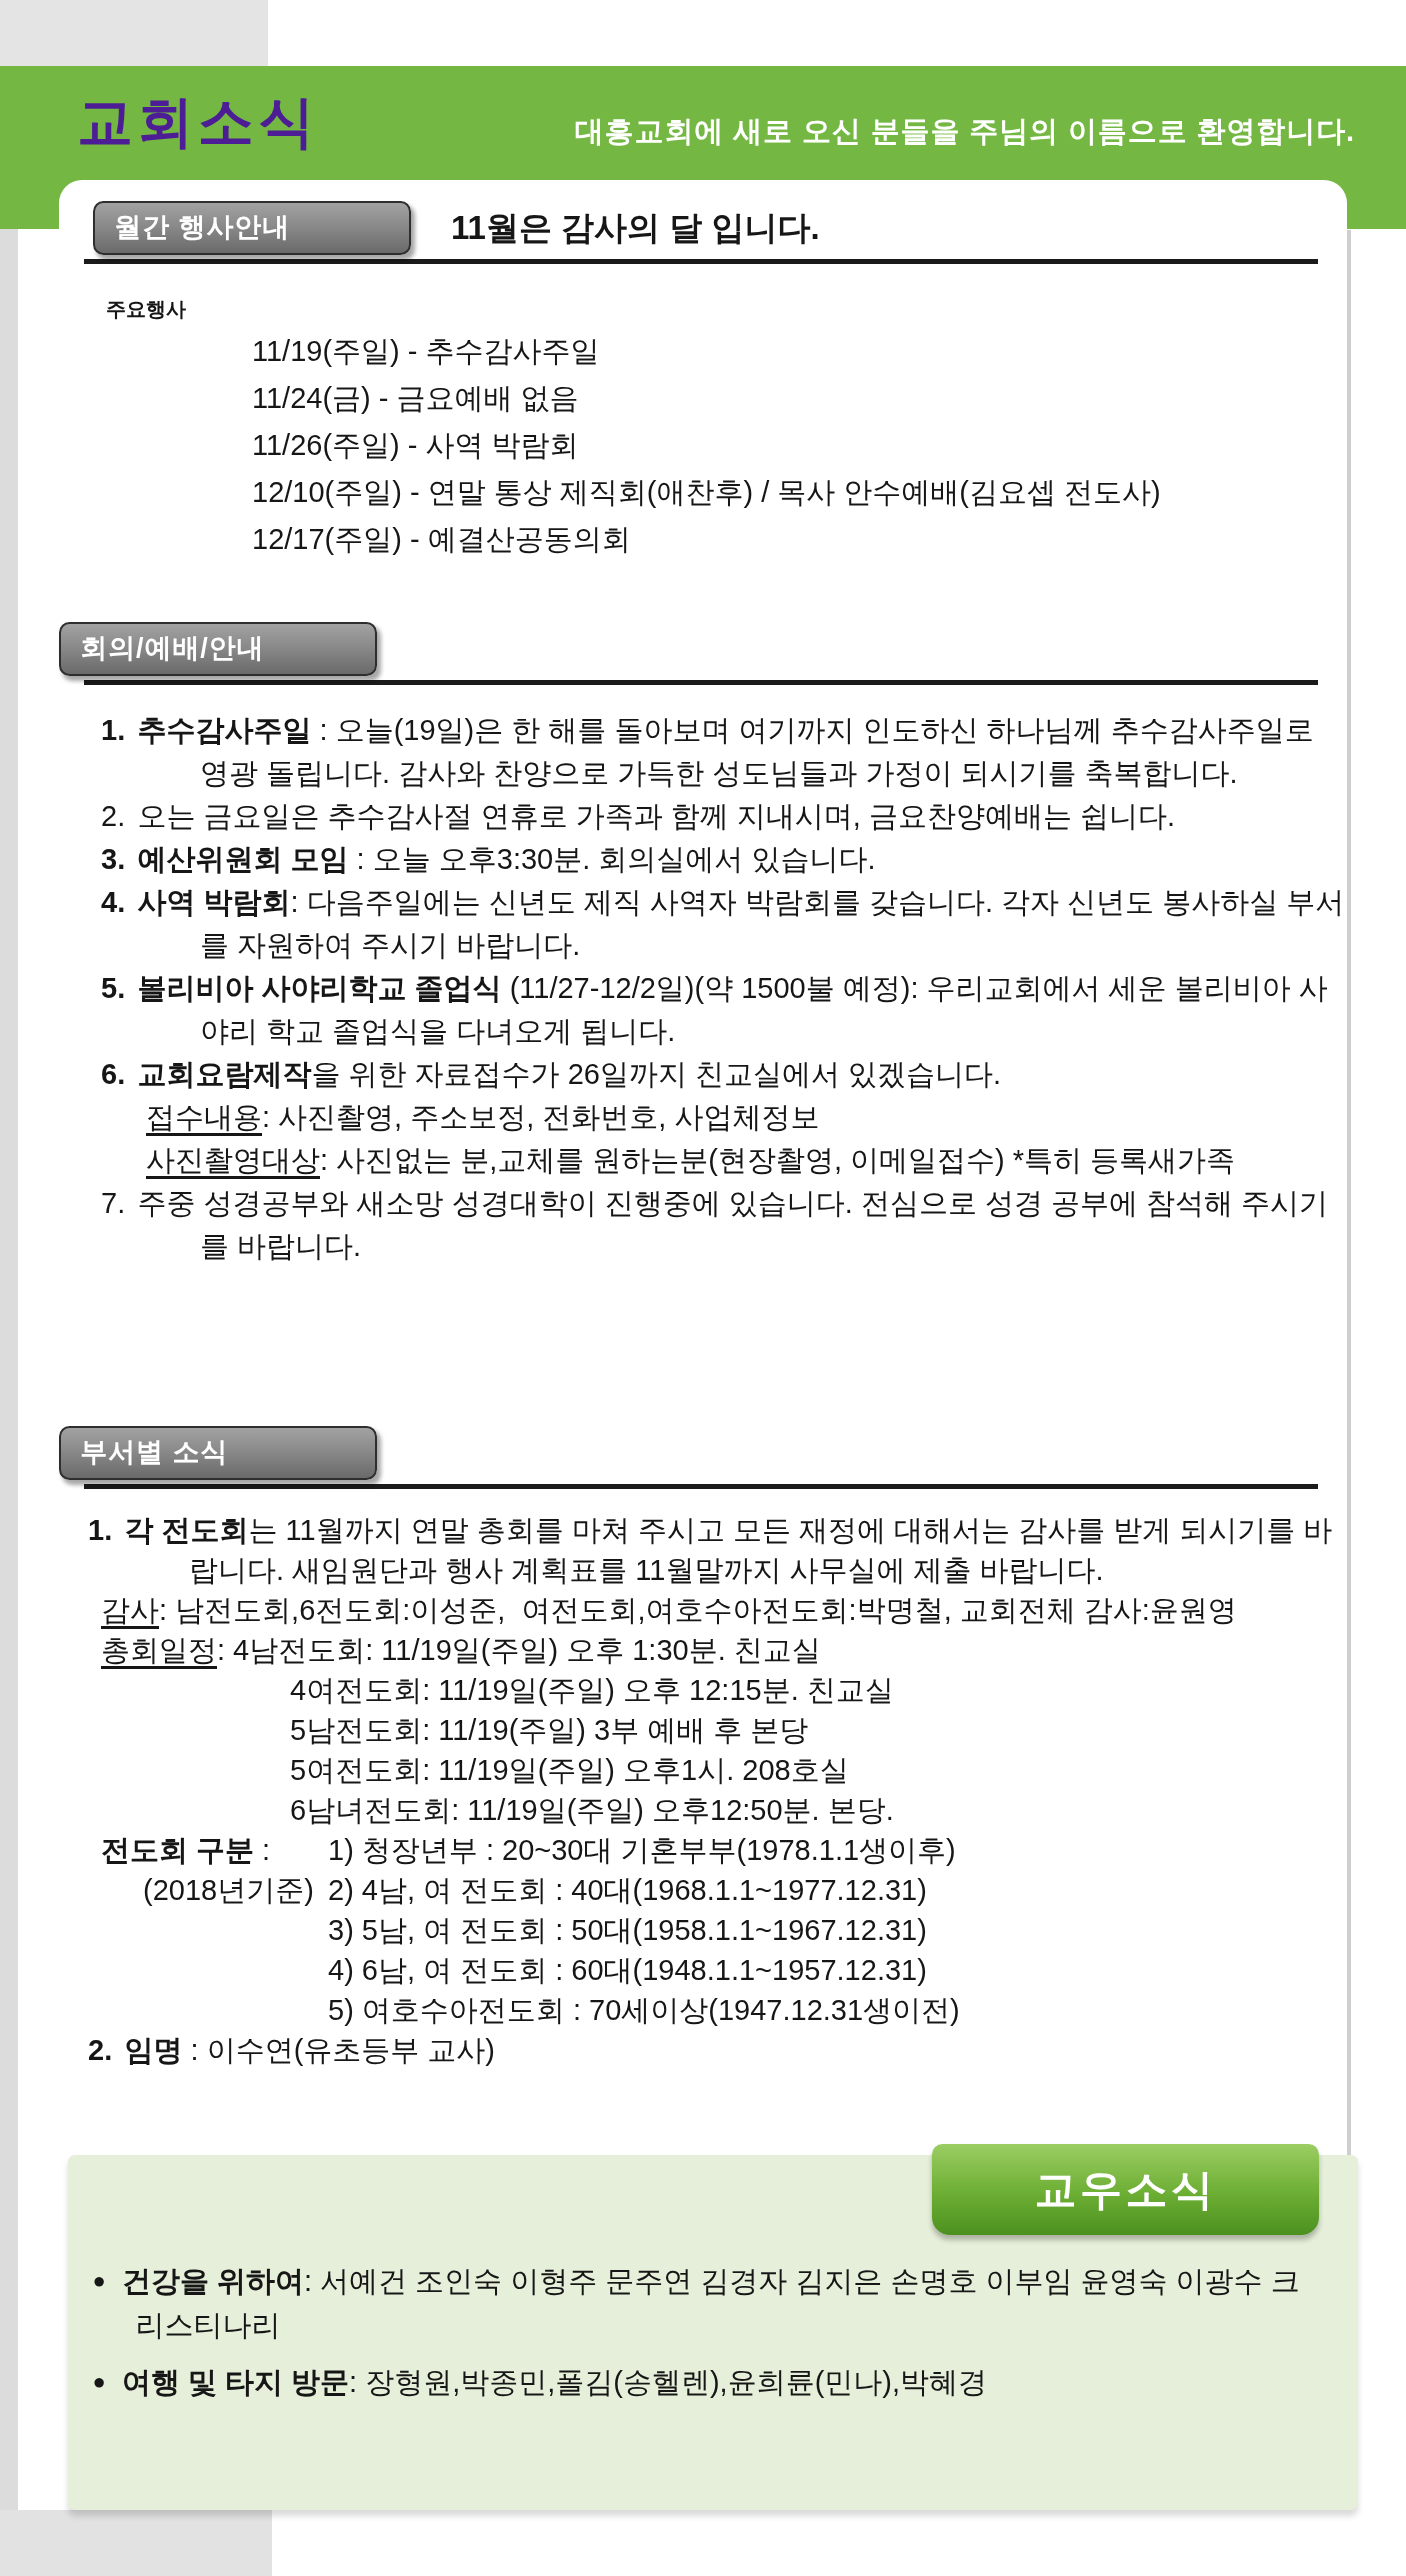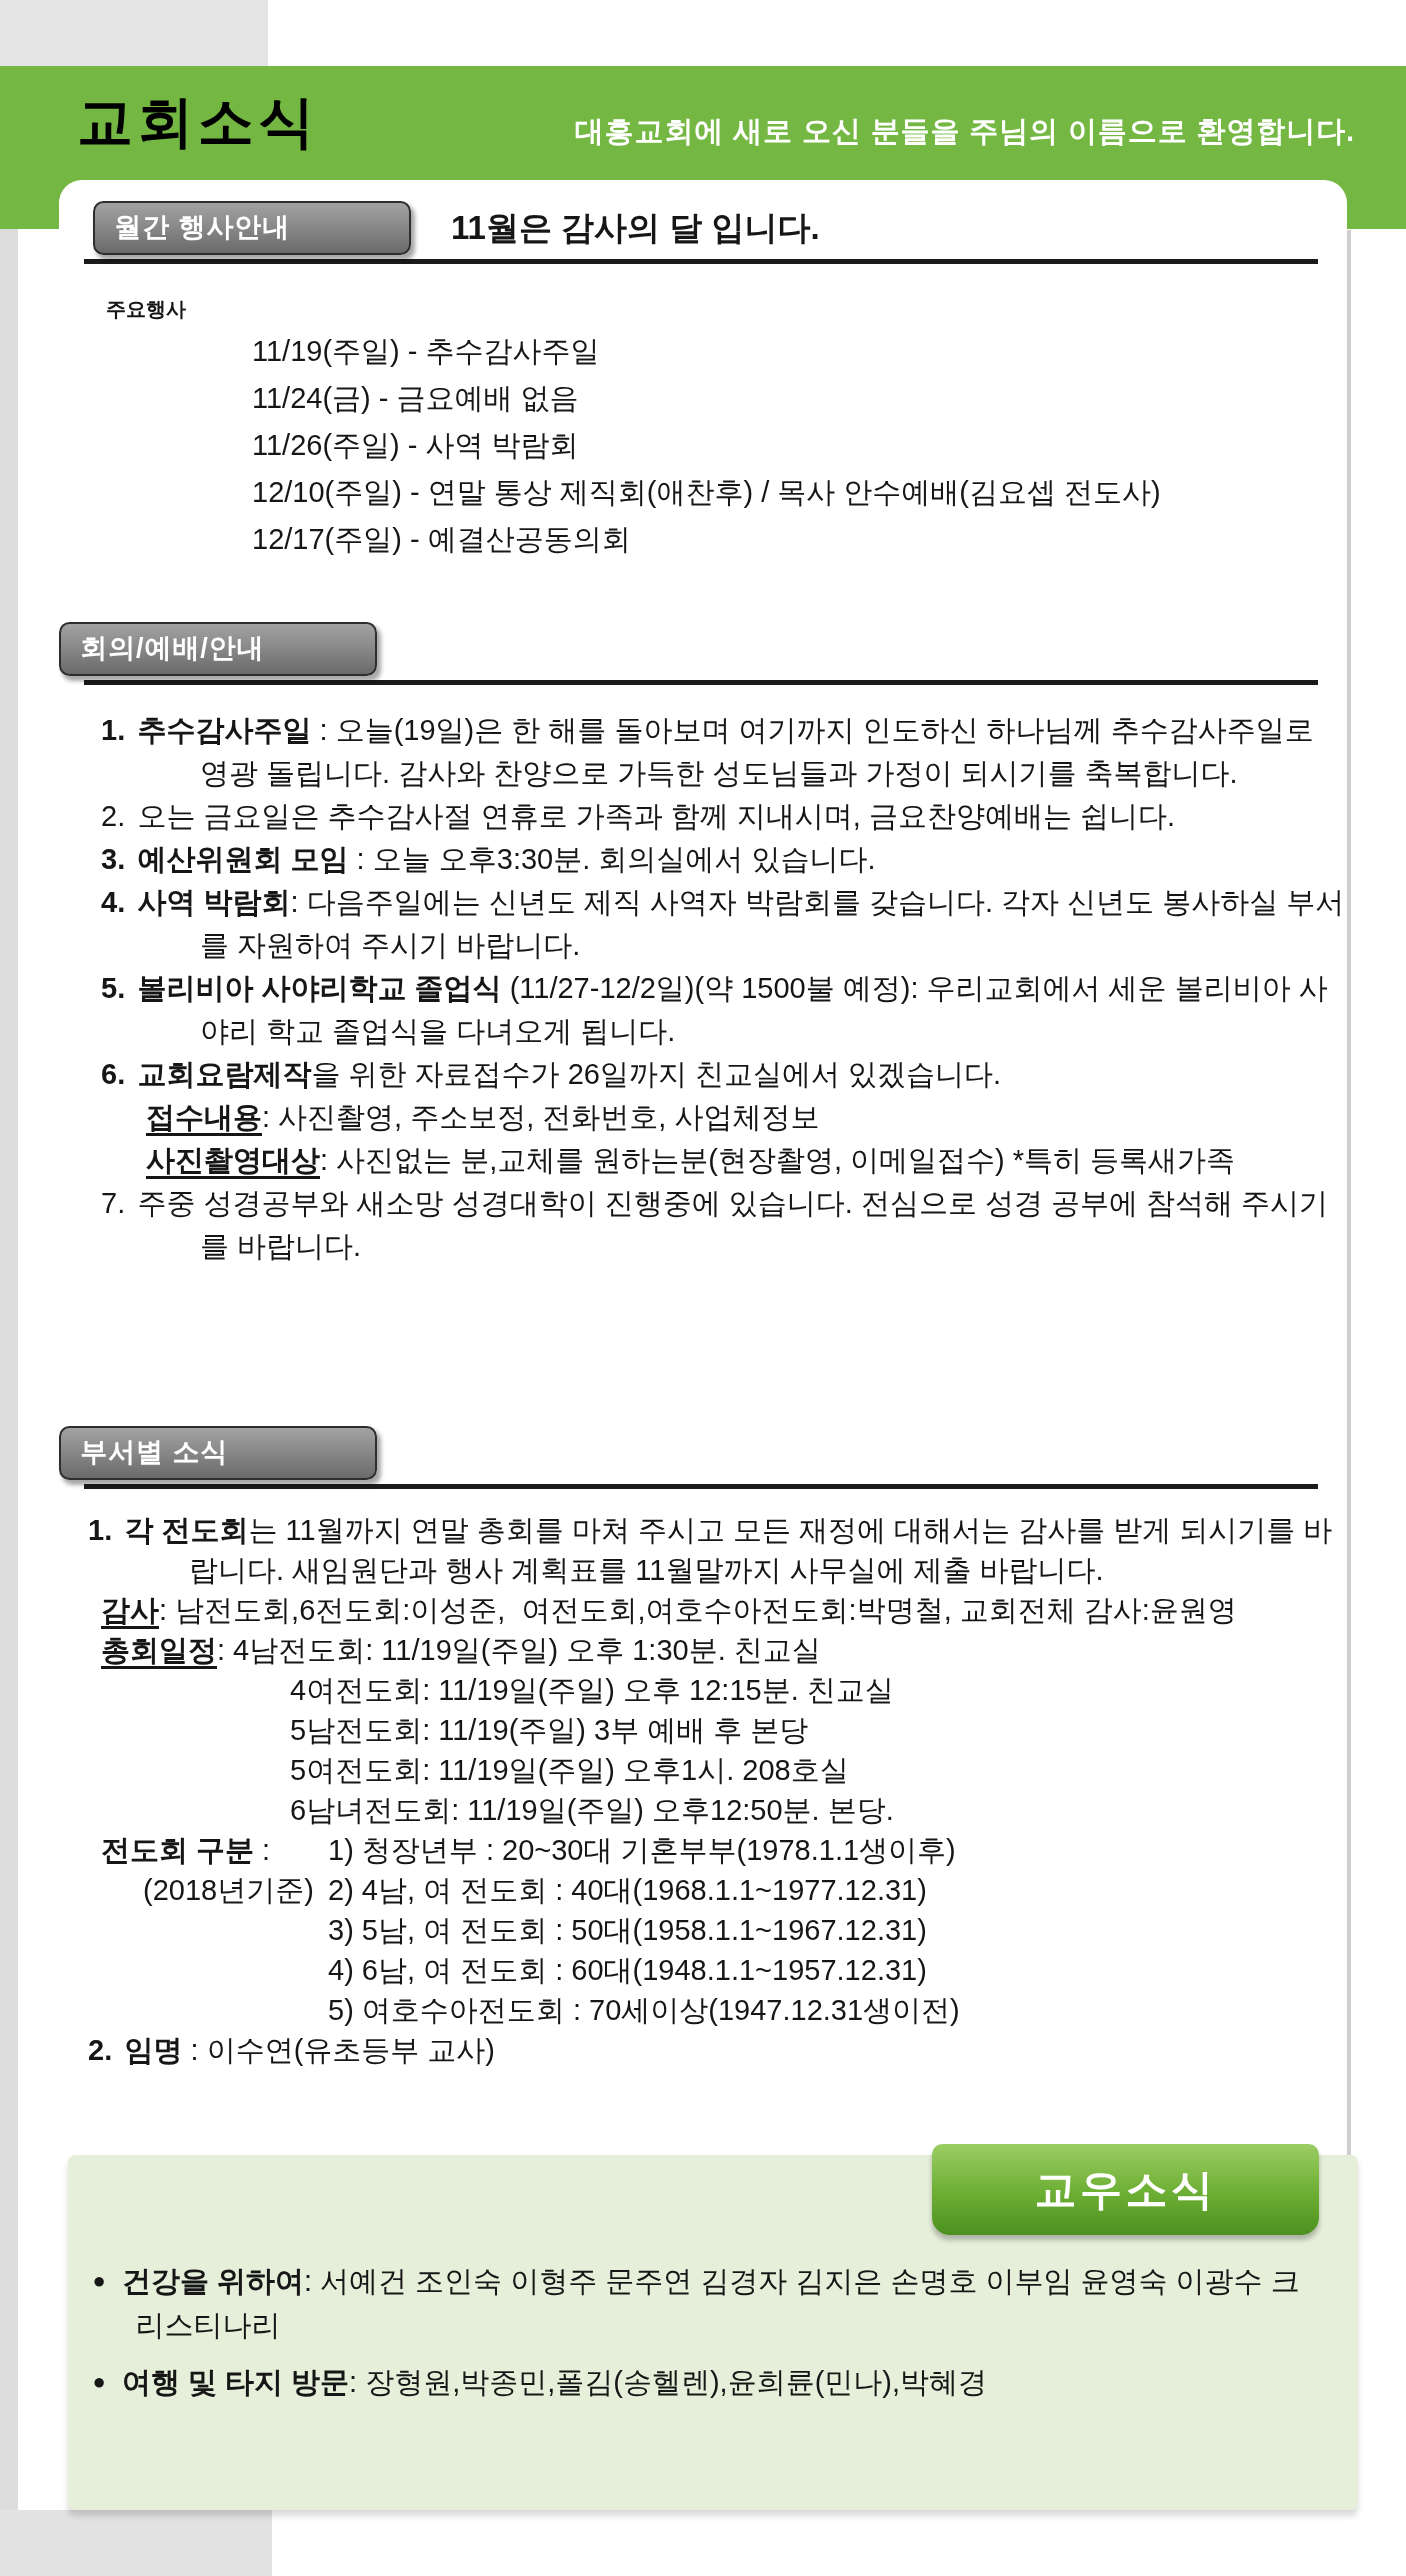--- a/index.html
+++ b/index.html
@@ -8,21 +8,21 @@
   .txt{white-space:pre-wrap;}
 
   
   .gray-top{position:absolute;left:0;top:0;width:268px;height:66px;background:#e4e4e4;}
   .gray-left{position:absolute;left:0;top:66px;width:17.6px;height:2510px;background:#dcdcdc;}
   .gray-bottom{position:absolute;left:0;top:2510px;width:272px;height:66px;background:#e2e2e2;}
   .right-line{position:absolute;left:1347px;top:230px;width:4.4px;height:2276px;background:#cfcfcf;}
 
   
   .band{position:absolute;left:0;top:66px;width:1406px;height:163px;background:#74b843;}
-  .band .title{position:absolute;left:77px;top:19.3px;color:#000000;font-size:56px;font-weight:bold;letter-spacing:4.4px;}
+  .band .title{position:absolute;left:77px;top:19.3px;color:#4c1d95;font-size:56px;font-weight:bold;letter-spacing:4.4px;}
   .band .subtitle{position:absolute;right:51px;top:46px;color:#fff;font-size:29px;font-weight:bold;letter-spacing:0.9px;}
   .panel-top{position:absolute;left:59px;top:180px;width:1288px;height:79px;background:#fff;border-radius:23px 23px 0 0;}
 
   
   .section{position:absolute;left:59px;width:1288px;}
   .badge{display:inline-block;box-sizing:border-box;width:318px;height:54px;line-height:49px;
          padding-left:19.3px;border:2.6px solid #2e2e2e;border-radius:10.5px;
          background:linear-gradient(180deg,#a2a2a2 0%,#8a8a8a 45%,#6a6a6a 100%);
          color:#fff;font-size:27px;font-weight:bold;letter-spacing:0.9px;
          box-shadow:3.5px 4.4px 4.4px rgba(0,0,0,0.35);}
@@ -36,21 +36,21 @@
   .events{margin:5.3px 0 0 193px;line-height:47px;}
 
   
   #sec2{top:622px;}
   .n-list{margin-top:24.6px;line-height:43px;}
   .n-item{padding-left:141px;text-indent:-99px;}
   .n-item .num{font-weight:bold;margin-right:12.3px;}
   .n-item.plain .num{font-weight:normal;}
   .n-sub{padding-left:87px;text-indent:0;}
   .lbl{font-weight:bold;}
-  .u{font-weight:bold;text-decoration:underline;text-decoration-thickness:2.6px;text-underline-offset:6.2px;}
+  .u{font-weight:normal;text-decoration:underline;text-decoration-thickness:2.6px;text-underline-offset:6.2px;}
 
   
   #sec3{top:1426px;}
   .d-list{margin-top:21px;line-height:40px;}
   .d-item{padding-left:130px;text-indent:-101px;}
   .d-item .num{font-weight:bold;margin-right:12.3px;}
   .plain-line{padding-left:42px;}
   .sched-entry{padding-left:231px;}
   .div-row{display:flex;margin-left:42px;}
   .div-row .cell{flex:0 0 227px;}

